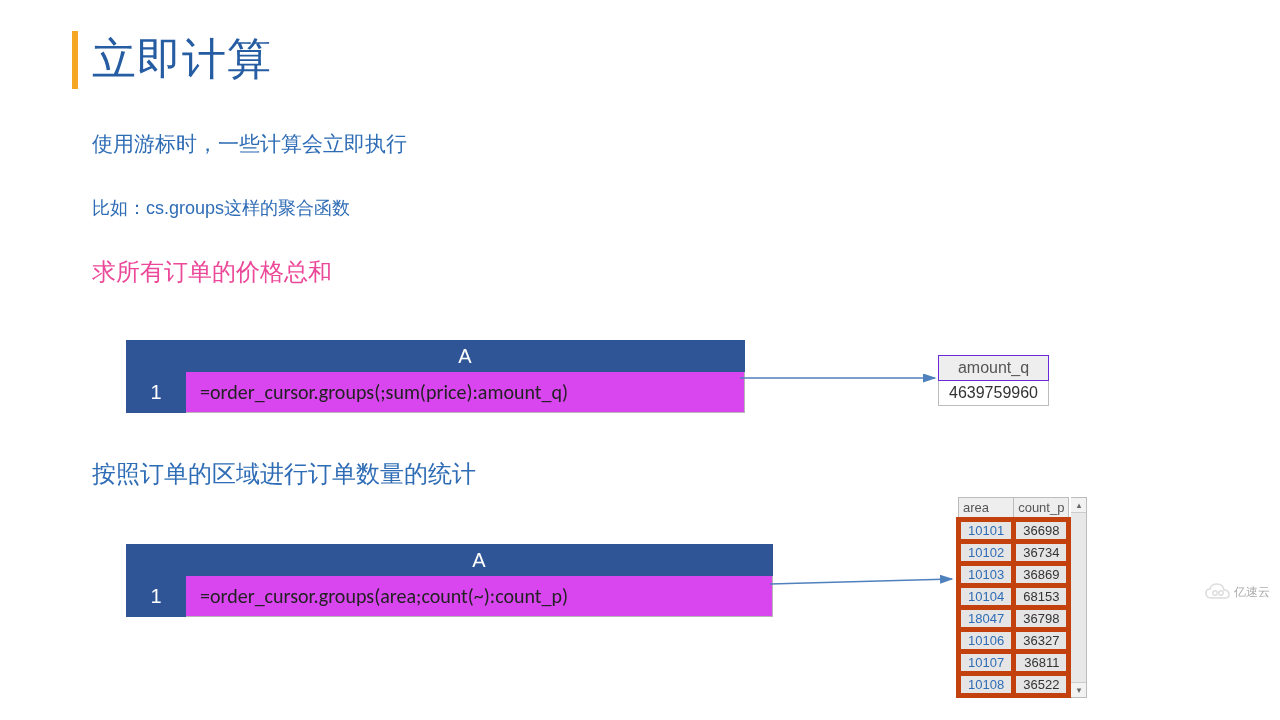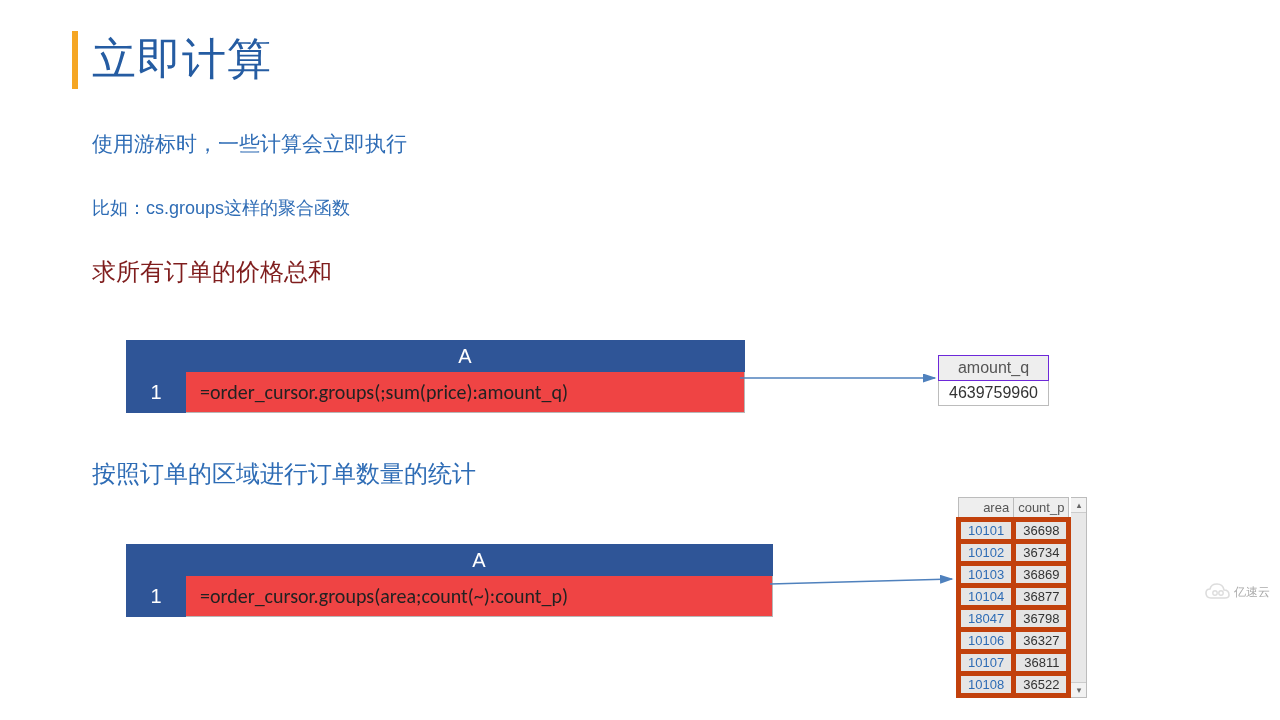--- a/index.html
+++ b/index.html
@@ -48,21 +48,21 @@
     left: 92px;
     top: 196px;
     font-size: 18px;
     color: #2e6cb5;
   }
   .section-1-title {
     position: absolute;
     left: 92px;
     top: 256px;
     font-size: 24px;
-    color: #7f1d1d;
+    color: #ec4899;
   }
   .section-2-title {
     position: absolute;
     left: 92px;
     top: 458px;
     font-size: 24px;
     color: #2e6cb5;
   }
 
   
@@ -86,21 +86,21 @@
   }
   .formula-block td.rownum {
     width: 56px;
     background: #2f5597;
     color: #ffffff;
     text-align: center;
     font-size: 20px;
     border: 1px solid #2f5597;
   }
   .formula-block td.cell {
-    background: #ef4444;
+    background: #d946ef;
     border: 1px solid #b7b7b7;
     font-size: 20px;
     color: #222;
     padding: 8px 14px;
     font-family: Calibri, "Microsoft YaHei", sans-serif;
   }
 
   #formula1 { left: 126px; top: 340px; }
   #formula1 th.headcol { width: 556px; }
   #formula2 { left: 126px; top: 544px; }
@@ -142,21 +142,21 @@
     border-collapse: collapse;
     font-family: Arial, sans-serif;
     font-size: 13px;
   }
   .result2 th {
     background: #eeeeee;
     border: 1px solid #bcbcbc;
     color: #555;
     font-weight: 400;
     padding: 2px 4px;
-    text-align: right;
+    text-align: left;
   }
   .result2 td {
     border: 5px solid #c2410c;
     background: #e5e5e5;
     padding: 1px 7px;
     text-align: right;
   }
   .result2 td.area { color: #2e6cb5; }
   .result2 td.count { color: #333; }
   .scrollbar {
@@ -281,21 +281,21 @@
       <tr>
             <td class="area">10102</td>
             <td class="count">36734</td>
           </tr>
       <tr>
             <td class="area">10103</td>
             <td class="count">36869</td>
           </tr>
       <tr>
             <td class="area">10104</td>
-            <td class="count">36877</td>
+            <td class="count">68153</td>
           </tr>
       <tr>
             <td class="area">18047</td>
             <td class="count">36798</td>
           </tr>
       <tr>
             <td class="area">10106</td>
             <td class="count">36327</td>
           </tr>
       <tr>

